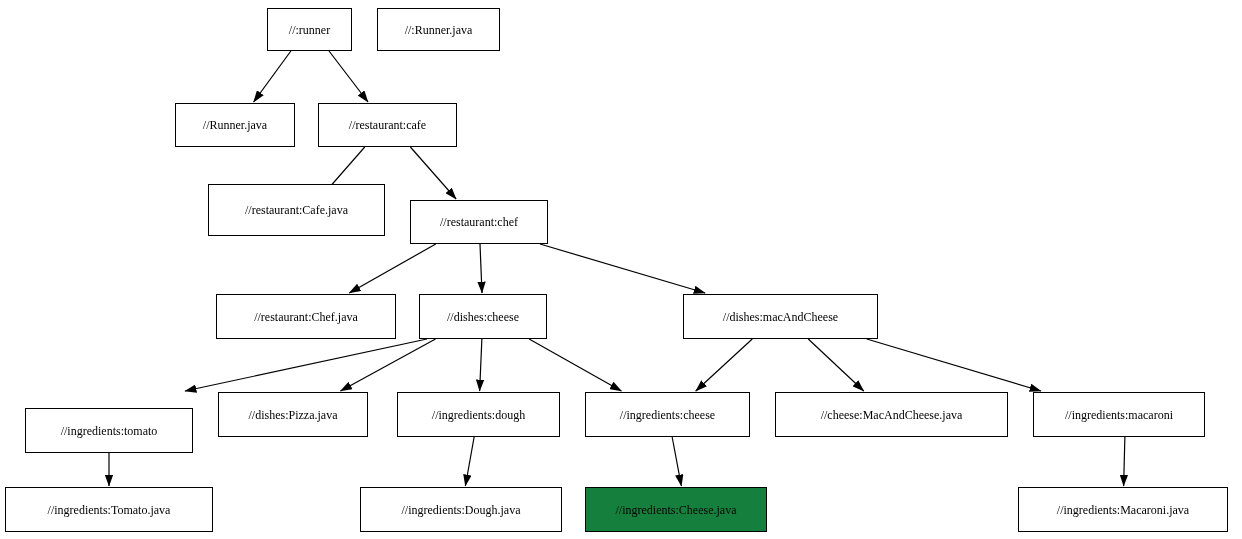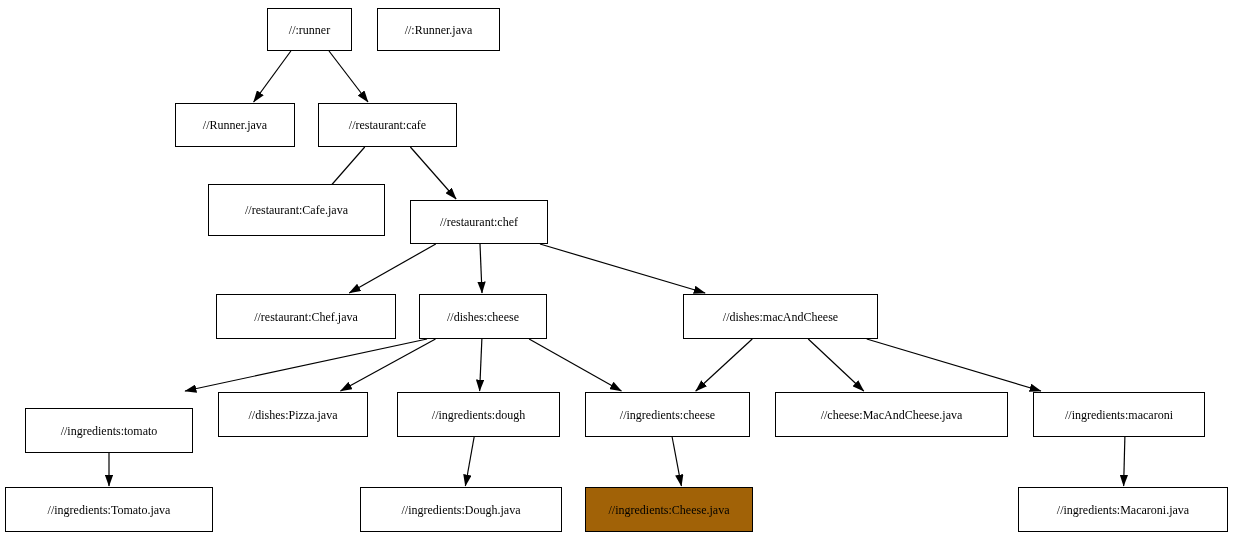--- a/index.html
+++ b/index.html
@@ -84,16 +84,16 @@
       <div class="node" style="left: 419px; top: 294px; width: 128px; height: 45px; border-color: rgb(0, 0, 0); background: rgb(255, 255, 255); color: rgb(0, 0, 0);">//dishes:cheese</div>
       <div class="node" style="left: 683px; top: 294px; width: 195px; height: 45px; border-color: rgb(0, 0, 0); background: rgb(255, 255, 255); color: rgb(0, 0, 0);">//dishes:macAndCheese</div>
       <div class="node" style="left: 25px; top: 408px; width: 168px; height: 45px; border-color: rgb(0, 0, 0); background: rgb(255, 255, 255); color: rgb(0, 0, 0);">//ingredients:tomato</div>
       <div class="node" style="left: 218px; top: 392px; width: 150px; height: 45px; border-color: rgb(0, 0, 0); background: rgb(255, 255, 255); color: rgb(0, 0, 0);">//dishes:Pizza.java</div>
       <div class="node" style="left: 397px; top: 392px; width: 163px; height: 45px; border-color: rgb(0, 0, 0); background: rgb(255, 255, 255); color: rgb(0, 0, 0);">//ingredients:dough</div>
       <div class="node" style="left: 585px; top: 392px; width: 165px; height: 45px; border-color: rgb(0, 0, 0); background: rgb(255, 255, 255); color: rgb(0, 0, 0);">//ingredients:cheese</div>
       <div class="node" style="left: 775px; top: 392px; width: 233px; height: 45px; border-color: rgb(0, 0, 0); background: rgb(255, 255, 255); color: rgb(0, 0, 0);">//cheese:MacAndCheese.java</div>
       <div class="node" style="left: 1033px; top: 392px; width: 172px; height: 45px; border-color: rgb(0, 0, 0); background: rgb(255, 255, 255); color: rgb(0, 0, 0);">//ingredients:macaroni</div>
       <div class="node" style="left: 5px; top: 487px; width: 208px; height: 45px; border-color: rgb(0, 0, 0); background: rgb(255, 255, 255); color: rgb(0, 0, 0);">//ingredients:Tomato.java</div>
       <div class="node" style="left: 360px; top: 487px; width: 202px; height: 45px; border-color: rgb(0, 0, 0); background: rgb(255, 255, 255); color: rgb(0, 0, 0);">//ingredients:Dough.java</div>
-      <div class="node" style="left: 585px; top: 487px; width: 168px; height: 45px; border-color: rgb(0, 0, 0); background: #a16207; color: rgb(0, 0, 0); text-align: center;">//ingredients:Cheese.java</div>
+      <div class="node" style="left: 585px; top: 487px; width: 182px; height: 45px; border-color: rgb(0, 0, 0); background: #15803d; color: rgb(0, 0, 0); text-align: center;">//ingredients:Cheese.java</div>
       <div class="node" style="left: 1018px; top: 487px; width: 210px; height: 45px; border-color: rgb(0, 0, 0); background: rgb(255, 255, 255); color: rgb(0, 0, 0);">//ingredients:Macaroni.java</div>
     </div>
 </div>
 
 </body></html>

